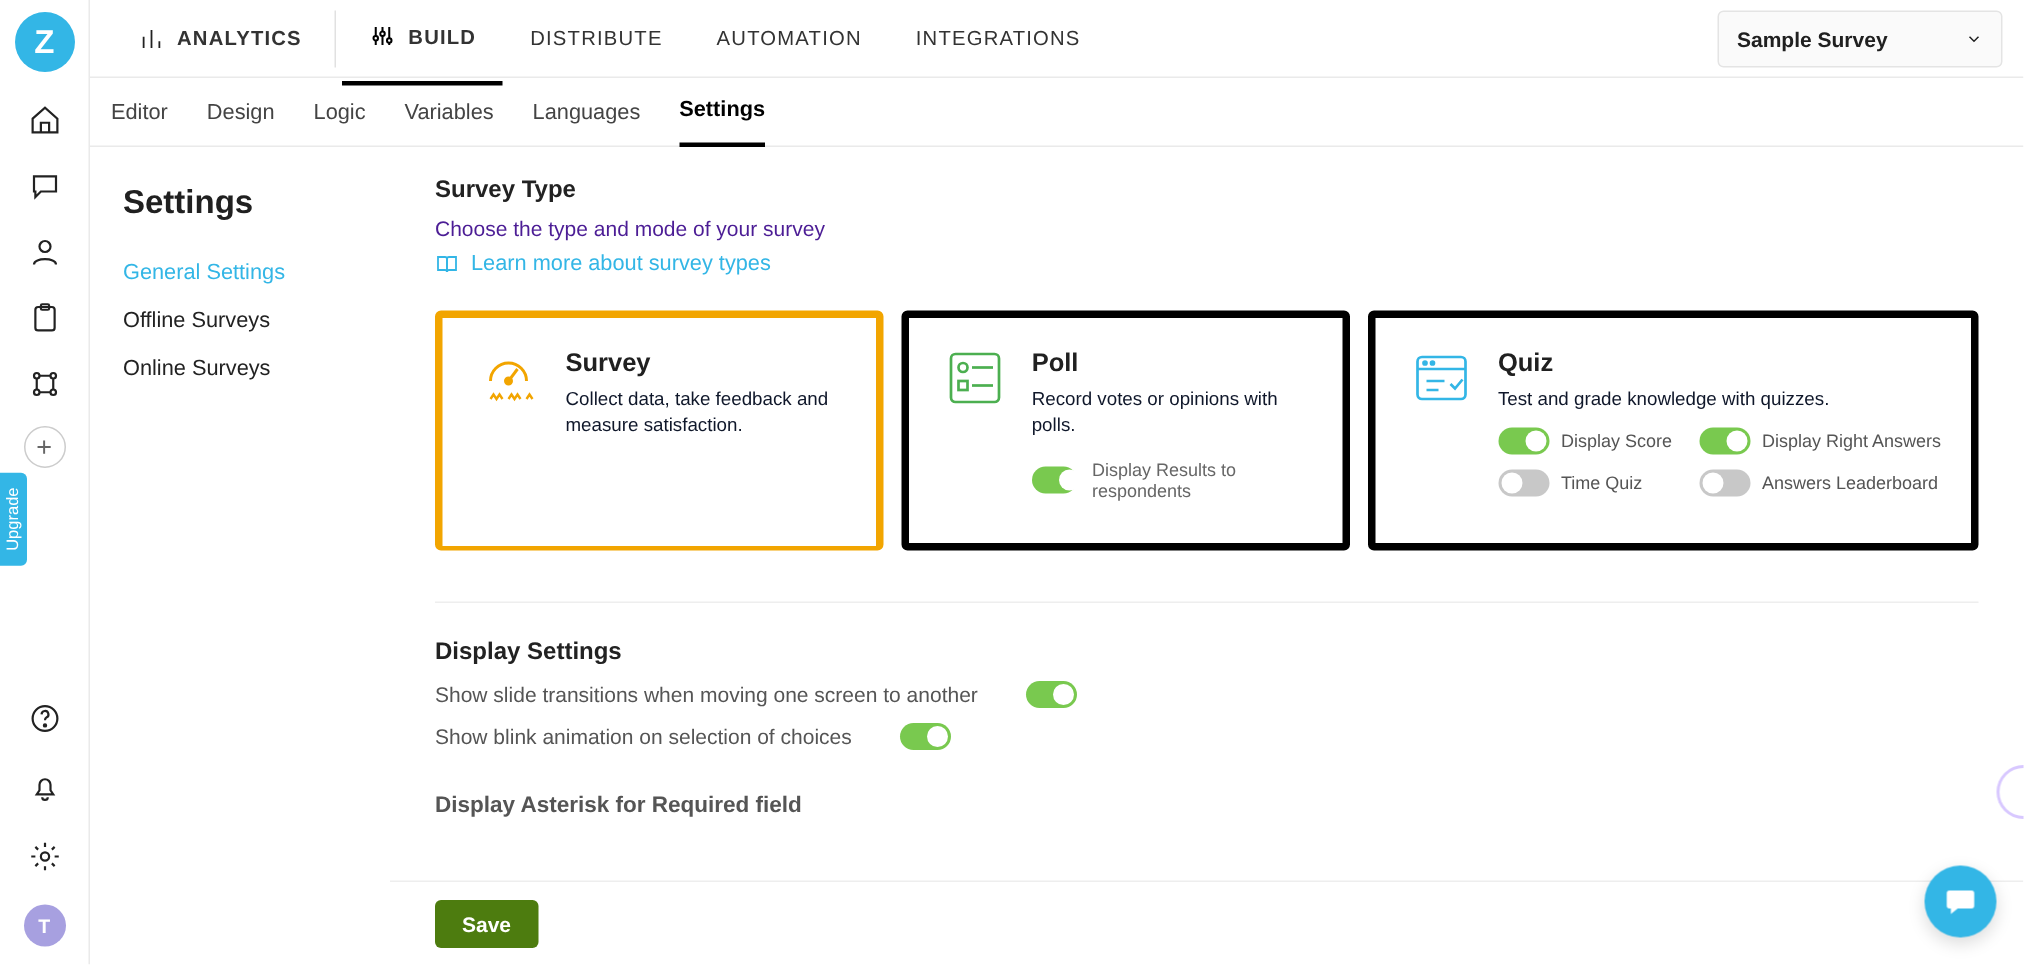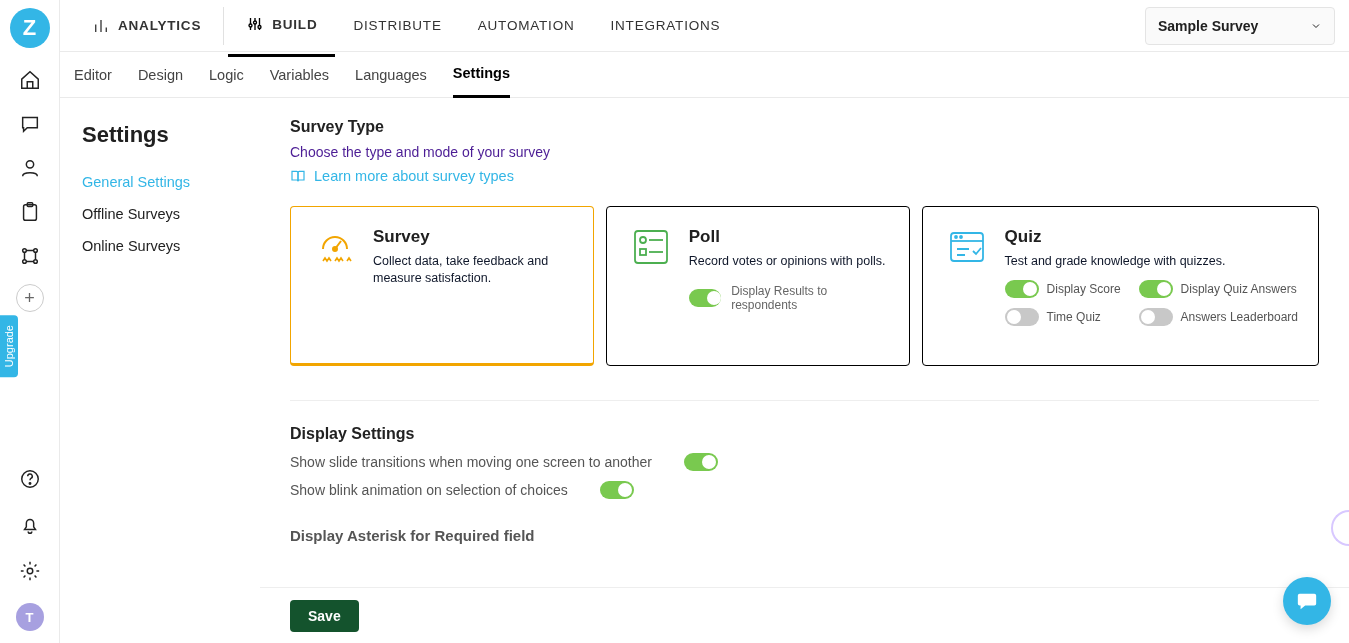--- a/index.html
+++ b/index.html
@@ -99,21 +99,21 @@
   }
   .section-title { font-size:16px; font-weight:700; color:#222; }
   .section-desc { font-size:14px; color:#4c1d95; margin-top:8px; }
   .learn-link {
     display:inline-flex; align-items:center; gap:8px;
     color:#33b6e6; font-size:14.5px; margin-top:8px; cursor:pointer;
   }
 
   .cards { display:flex; gap:12px; margin-top:18px; }
   .card {
-    border:1px solid #000000; border-radius:4px; padding:20px 20px 24px 20px;
+    border:5px solid #000000; border-radius:4px; padding:20px 20px 24px 20px;
     flex:1; min-height:160px; display:flex; gap:14px;
   }
   .card.selected { border-color:#f2a500; border-bottom:3px solid #f2a500; }
   .card .icon-slot { width:48px; height:48px; flex:0 0 48px; display:flex; align-items:flex-start; justify-content:center; }
   .card h3 { font-size:17px; font-weight:700; margin-bottom:6px; }
   .card p { font-size:12.5px; color:#0f172a; line-height:1.35; }
   .card .body { flex:1; }
 
   .toggle {
     width:34px; height:18px; border-radius:10px; position:relative; display:inline-block;
@@ -134,21 +134,21 @@
 
   .cutoff-title { font-size:15px; font-weight:700; color:#555; margin-top:28px; }
 
   
   .save-bar {
     position:absolute; left:0; right:0; bottom:0; height:56px;
     border-top:1px solid #eee; background:#fff;
     display:flex; align-items:center; padding:0 30px;
   }
   .save-btn {
-    background:#14532d; color:#fff; border:none; border-radius:4px;
+    background:#4d7c0f; color:#fff; border:none; border-radius:4px;
     padding:8px 18px; font-size:14px; font-weight:600; cursor:pointer;
   }
 
   
   .chat-launcher {
     position:fixed; right:18px; bottom:18px; width:48px; height:48px;
     border-radius:50%; background:#33b6e6; display:flex; align-items:center; justify-content:center;
     color:#fff; cursor:pointer; box-shadow:0 4px 12px rgba(0,0,0,.15);
   }
   .peek-badge {
@@ -344,21 +344,21 @@
                 <div class="opt">
                     <span class="toggle on">
                       <span class="knob"></span>
                     </span>
                     <span>Display Score</span>
                   </div>
                 <div class="opt">
                     <span class="toggle on">
                       <span class="knob"></span>
                     </span>
-                    <span>Display Quiz Answers</span>
+                    <span>Display Right Answers</span>
                   </div>
                 <div class="opt">
                     <span class="toggle">
                       <span class="knob"></span>
                     </span>
                     <span>Time Quiz</span>
                   </div>
                 <div class="opt">
                     <span class="toggle">
                       <span class="knob"></span>

